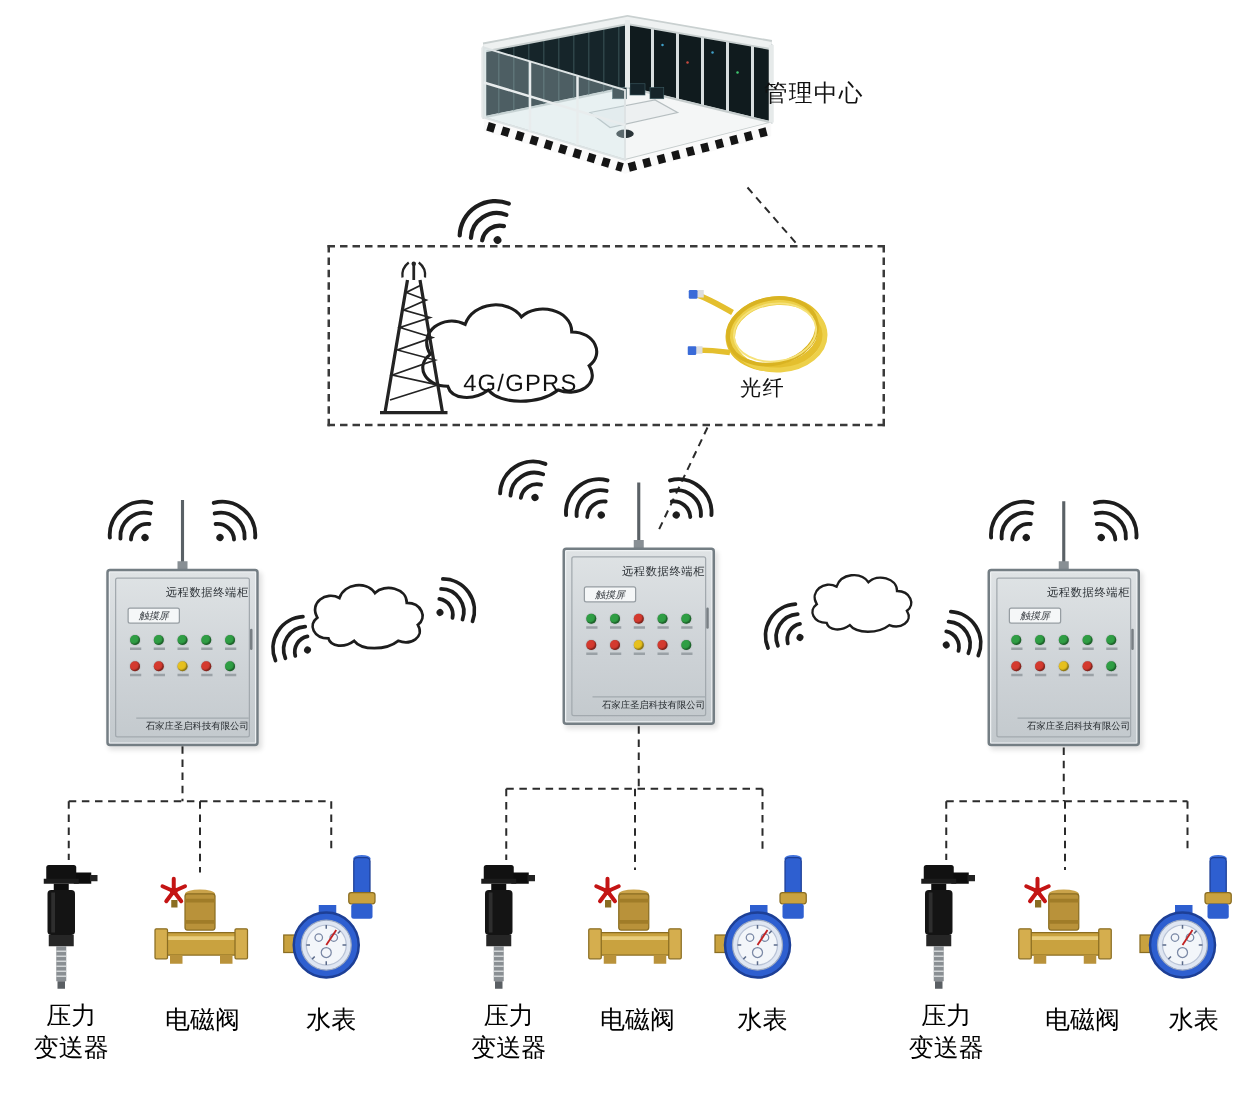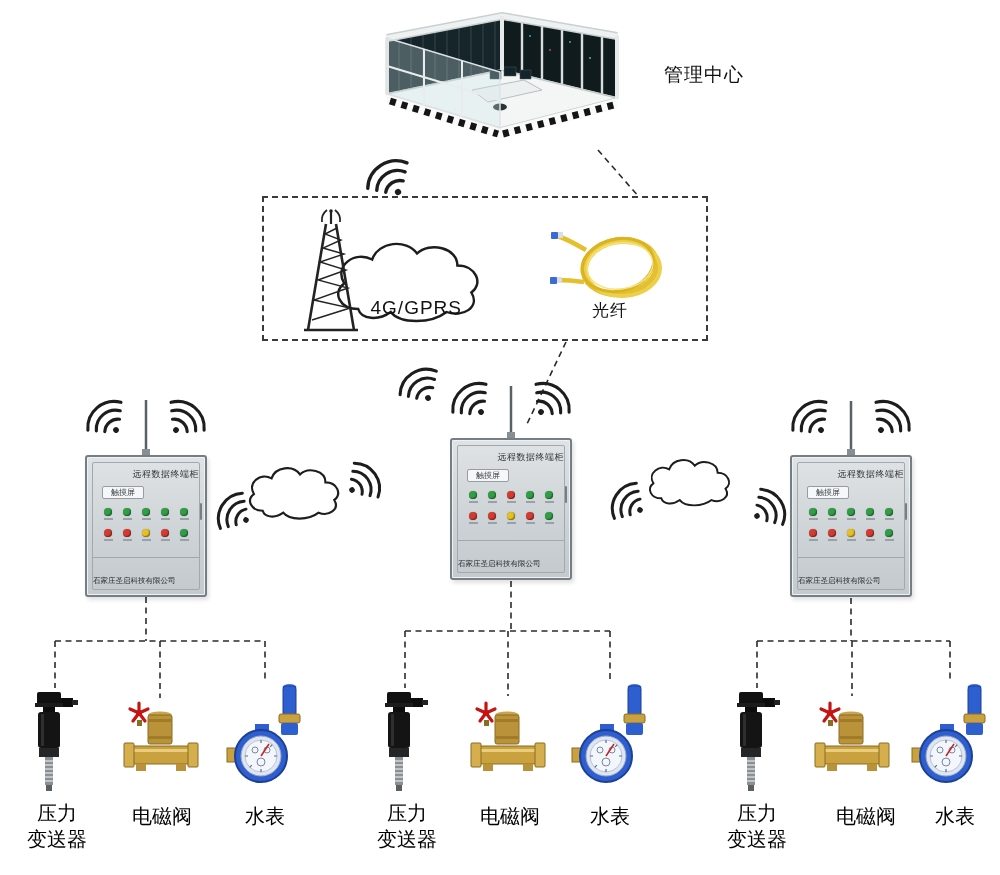--- a/index.html
+++ b/index.html
@@ -26,28 +26,28 @@
   
   .cabinet { position:absolute; width:122px; height:142px;
              background:linear-gradient(180deg,#dfe3e5 0%,#cdd2d6 60%,#c3c9cd 100%);
              border:2px solid #747e84; border-radius:3px;
              box-shadow:inset 0 0 0 1px #eef1f3, 2px 3px 4px rgba(0,0,0,.12); }
   .cab-inner { position:absolute; left:5px; right:5px; top:5px; bottom:5px;
                border:1px solid #a2a9ae; border-radius:2px; }
   .cab-title { font-size:9px; text-align:right; margin-top:5px; color:#2e3338; letter-spacing:.5px; white-space:nowrap; }
   .touch-btn { width:42px; height:13px; background:#f5f7f8; border:1px solid #969da2;
                font-size:8px; text-align:center; line-height:11px; margin:5px 0 0 9px;
-               color:#3c4146; border-radius:2px; white-space:nowrap; }
+               color:#3c4146; border-radius:2px; white-space:nowrap;font-style:italic; }
   .led-row { display:flex; gap:10px; justify-content:center; margin-top:9px; }
   .led-unit { display:flex; flex-direction:column; align-items:center; }
   .led { width:8px; height:8px; border-radius:50%; box-shadow:inset -1px -1px 1px rgba(0,0,0,.4), 0 0 1px rgba(0,0,0,.4); }
   .led-g { background:#2f9e44; } .led-r { background:#d43a2f; } .led-y { background:#e6c01e; }
   .led-tick { width:9px; height:2px; background:#9aa1a6; margin-top:2px; }
-  .cab-company { position:absolute; bottom:3px; left:0; right:0; text-align:left;
-                 font-size:7.5px; color:#23282c; border-top:1px solid #a2a9ae; padding-top:18px; white-space:nowrap; }
+  .cab-company { position:absolute; bottom:3px; left:16px; right:0; text-align:right;
+                 font-size:7.5px; color:#23282c; border-top:1px solid #a2a9ae; padding-top:1px; white-space:nowrap; }
   .handle { position:absolute; right:3px; top:46px; width:2px; height:17px; background:#787f84; border-radius:1px; }
 </style>
 </head>
 <body>
 
 <div class="canvas">
 
   <svg class="overlay" viewBox="0 0 1000 875">
 
     <g>
@@ -179,21 +179,21 @@
     <rect x="132" y="61" width="12" height="9" fill="#15242a" stroke="#3c5a60" stroke-width="0.5"></rect>
     <rect x="148" y="64" width="11" height="9" fill="#15242a" stroke="#3c5a60" stroke-width="0.5"></rect>
     <ellipse cx="128" cy="101" rx="7" ry="3.5" fill="#2a3438"></ellipse>
     <path d="M15,32 L130,10 L245,30" stroke="#c9d0d0" stroke-width="8" fill="none"></path>
     <path d="M15,32 L130,10 L245,30" stroke="#eef1f1" stroke-width="5" fill="none"></path>
     <path d="M15,32 L15,88 M245,30 L245,92 M130,10 L130,64" stroke="#e6eaea" stroke-width="4" fill="none"></path>
     <polygon points="15,32 128,66 128,122 15,88" fill="rgba(205,228,233,0.30)" stroke="#dde3e4" stroke-width="1.5"></polygon>
     <path d="M52,43 L52,99 M90,55 L90,110 M15,60 L128,94" stroke="#e8eced" stroke-width="2" fill="none"></path>
   </svg>
 
-  <div class="big-label" style="left:664px;top:62px">管理中心</div>
+  <div class="big-label" style="left:611px;top:62px">管理中心</div>
 
   <div class="net-box"></div>
 
   <svg class="abs" style="left:326px;top:238px" width="165" height="95" viewBox="0 0 165 95">
     <g transform="translate(88,50) scale(1.55,1.5)">
       <path class="cloudshape" style="stroke-width:1.6" d="M-36,14 C-48,14 -53,3 -45,-3 C-52,-15 -38,-25 -27,-19 C-23,-31 -5,-33 2,-23 C10,-31 28,-27 28,-15 C40,-15 45,-3 37,3 C43,13 31,20 21,16 C11,24 -9,24 -15,16 C-23,22 -34,21 -36,14 Z"></path>
     </g>
   </svg>
 
   <svg class="abs" style="left:292px;top:208px" width="78" height="128" viewBox="0 0 78 128">

